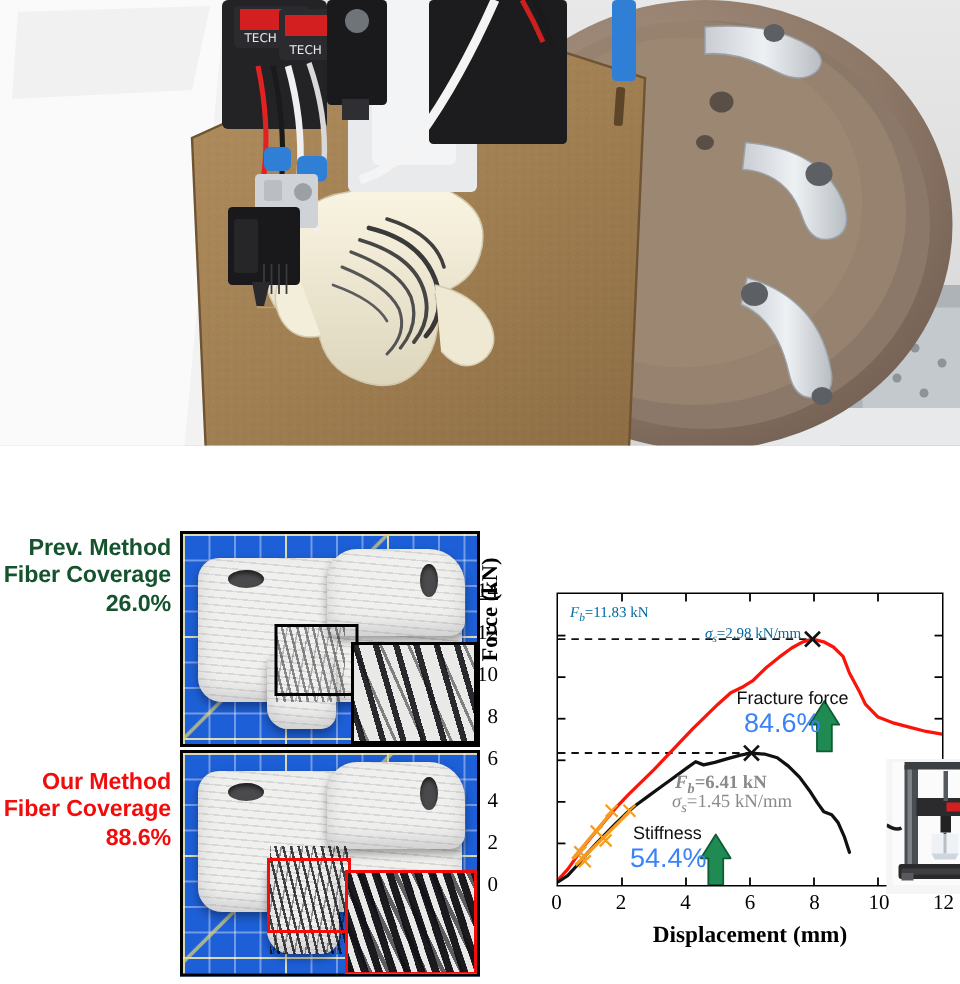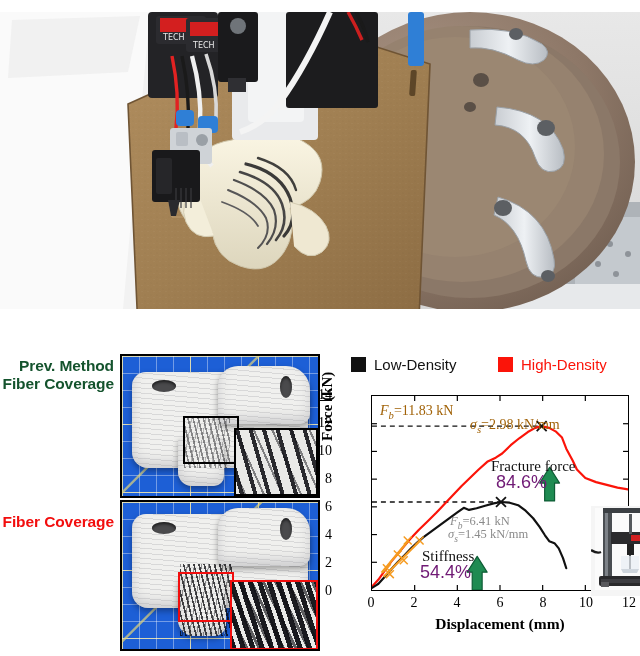--- a/index.html
+++ b/index.html
@@ -1,20 +1,20 @@
 <!DOCTYPE html>
 <html><head>
 <meta charset="utf-8">
 <style>
   html,body{margin:0;padding:0;background:#ffffff;}
   body{width:640px;height:656px;position:relative;overflow:hidden;
        font-family:"Liberation Sans",sans-serif;}
 
   
-  .photo-top{position:absolute;left:0;top:0;width:640px;height:297px;overflow:hidden;background:#cfcfcf;margin-top:12px;}
+  .photo-top{position:absolute;left:0;top:0;width:640px;height:297px;overflow:hidden;background:#cfcfcf;}
 
   
   .bottom{position:absolute;left:0;top:345px;width:640px;height:311px;background:#fff;}
 
   
   .cap{position:absolute;text-align:right;font-weight:bold;line-height:1.18;
        font-family:"Liberation Sans",sans-serif;font-size:15.5px;letter-spacing:-0.1px;}
   .cap.prev{left:2px;top:12px;width:112px;color:#14532d;}
   .cap.ours{left:2px;top:168px;width:112px;color:#f20d0d;}
 
@@ -76,26 +76,26 @@
   .ytick{position:absolute;right:308px;transform:translateY(-50%);
          font-family:"Liberation Serif",serif;font-size:14px;color:#000;text-align:right;width:22px;}
   .xtick{position:absolute;top:250px;transform:translateX(-50%);
          font-family:"Liberation Serif",serif;font-size:14px;color:#000;}
   .ylabel{position:absolute;left:-6px;top:96px;transform:rotate(-90deg);transform-origin:left top;
           font-family:"Liberation Serif",serif;font-weight:bold;font-size:15px;white-space:nowrap;}
   .xlabel{position:absolute;left:46px;width:258px;top:270px;text-align:center;
           font-family:"Liberation Serif",serif;font-weight:bold;font-size:15.5px;}
 
   .ann{position:absolute;font-family:"Liberation Serif",serif;white-space:nowrap;}
-  .ann.red{color:#a16207;font-size:14px;}
+  .ann.red{color:#0369a1;font-size:10px;}
   .ann.gray{color:#8a8a8a;font-size:12.5px;}
   .sub{font-size:0.76em;vertical-align:sub;font-style:italic;}
 
-  .calloutlbl{position:absolute;font-family:Liberation Serif, serif;font-size:15px;color:#111;white-space:nowrap;}
-  .calloutpct{position:absolute;font-family:"Liberation Sans",sans-serif;font-size:18px;color:#701a75;white-space:nowrap;}
+  .calloutlbl{position:absolute;font-family:Liberation Sans, sans-serif;font-size:12px;color:#111;white-space:nowrap;}
+  .calloutpct{position:absolute;font-family:"Liberation Sans",sans-serif;font-size:18px;color:#3b82f6;white-space:nowrap;}
 
   
   .machine{position:absolute;left:219px;top:110px;width:85px;height:90px;
            background:#f3f3f3;overflow:hidden;border:0;}
 </style>
 </head>
 <body>
 
 <div class="photo-top">
   <svg width="640" height="345" viewBox="0 0 640 345">
@@ -229,24 +229,27 @@
     </g>
     <path d="M168,188 l12,0 l-4,16 l-5,0 z" fill="#2a2a2e"></path>
   </svg>
 </div>
 
 <div class="bottom">
 
   <div class="cap prev">
     <div>Prev. Method</div>
     <div>Fiber Coverage</div>
+    <div>26.0%</div>
   </div>
 
   <div class="cap ours">
+    <div>Our Method</div>
     <div>Fiber Coverage</div>
+    <div>88.6%</div>
   </div>
 
   <div class="specimen a">
     <div class="mat"></div>
     <div class="part" style="left:10px;top:16px;width:176px;height:96px;">
       <div class="striae"></div>
     </div>
     <div class="part" style="left:96px;top:10px;width:92px;height:58px;border-radius:20px 24px 10px 8px;">
       <div class="striae"></div>
     </div>
@@ -278,28 +281,20 @@
     <div class="fiberpatch" style="left:58px;top:62px;width:52px;height:72px;opacity:.92;"></div>
     <div class="zoombox red" style="left:56px;top:70px;width:52px;height:46px;"></div>
     <div class="inset red" style="left:108px;top:78px;width:84px;height:66px;">
       <div class="zfib dense"></div>
     </div>
   </div>
 
   <div class="chart">
 
     <div class="legend">
-      <div class="lg lg1">
-        <span class="sw" style="background:#111111;"></span>
-        <span>Low-Density</span>
-      </div>
-      <div class="lg lg2">
-        <span class="sw" style="background:#fb1409;"></span>
-        <span>High-Density</span>
-      </div>
     </div>
 
     <div class="ylabel">Force (kN)</div>
 
     <div class="ytick" style="top:50px;text-decoration:underline;">14</div>
     <div class="ytick" style="top:78px;">12</div>
     <div class="ytick" style="top:106px;">10</div>
     <div class="ytick" style="top:134px;">8</div>
     <div class="ytick" style="top:162px;">6</div>
     <div class="ytick" style="top:190px;">4</div>
@@ -412,21 +407,21 @@
           </svg>
         </div>
 
         <div class="ann red" style="left:8px;top:7px;">
           <i>F</i><span class="sub">b</span><span>=11.83 kN</span>
         </div>
         <div class="ann red" style="left:98px;top:21px;">
           <i>σ</i><span class="sub">s</span><span>=2.98 kN/mm</span>
         </div>
 
-        <div class="ann gray" style="left:78px;top:118px;">
+        <div class="ann gray" style="left:78px;top:118px;font-weight:bold;">
           <i>F</i><span class="sub">b</span><span>=6.41 kN</span>
         </div>
         <div class="ann gray" style="left:76px;top:131px;">
           <i>σ</i><span class="sub">s</span><span>=1.45 kN/mm</span>
         </div>
 
         <div class="calloutlbl" style="left:119px;top:62px;">Fracture force</div>
         <div class="calloutpct" style="left:124px;top:76px;">84.6%</div>
 
         <div class="calloutlbl" style="left:50px;top:152px;">Stiffness</div>

